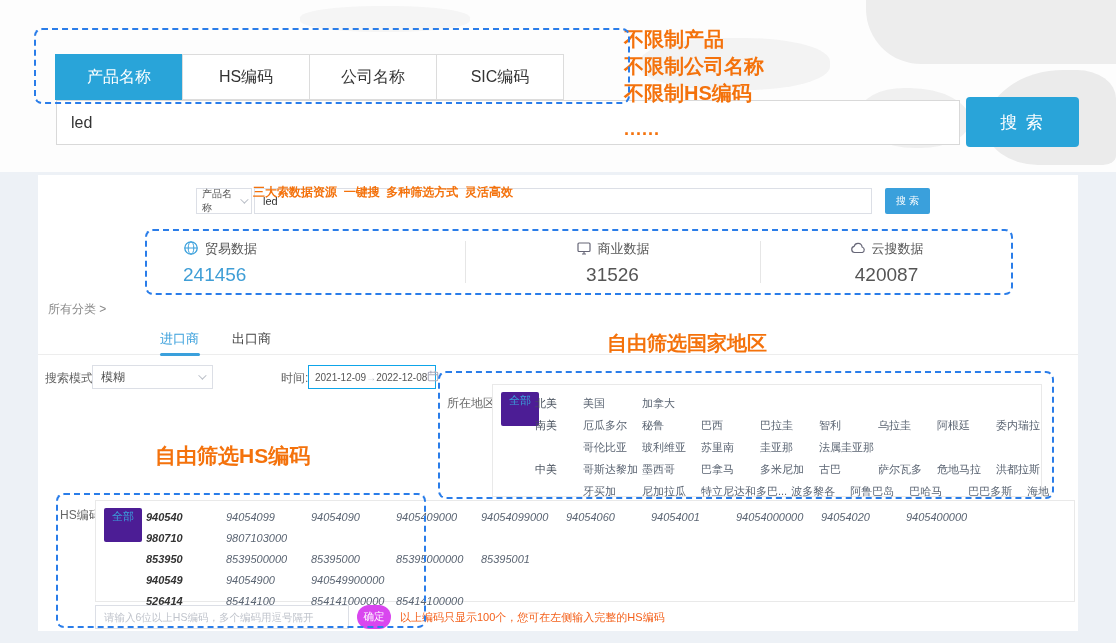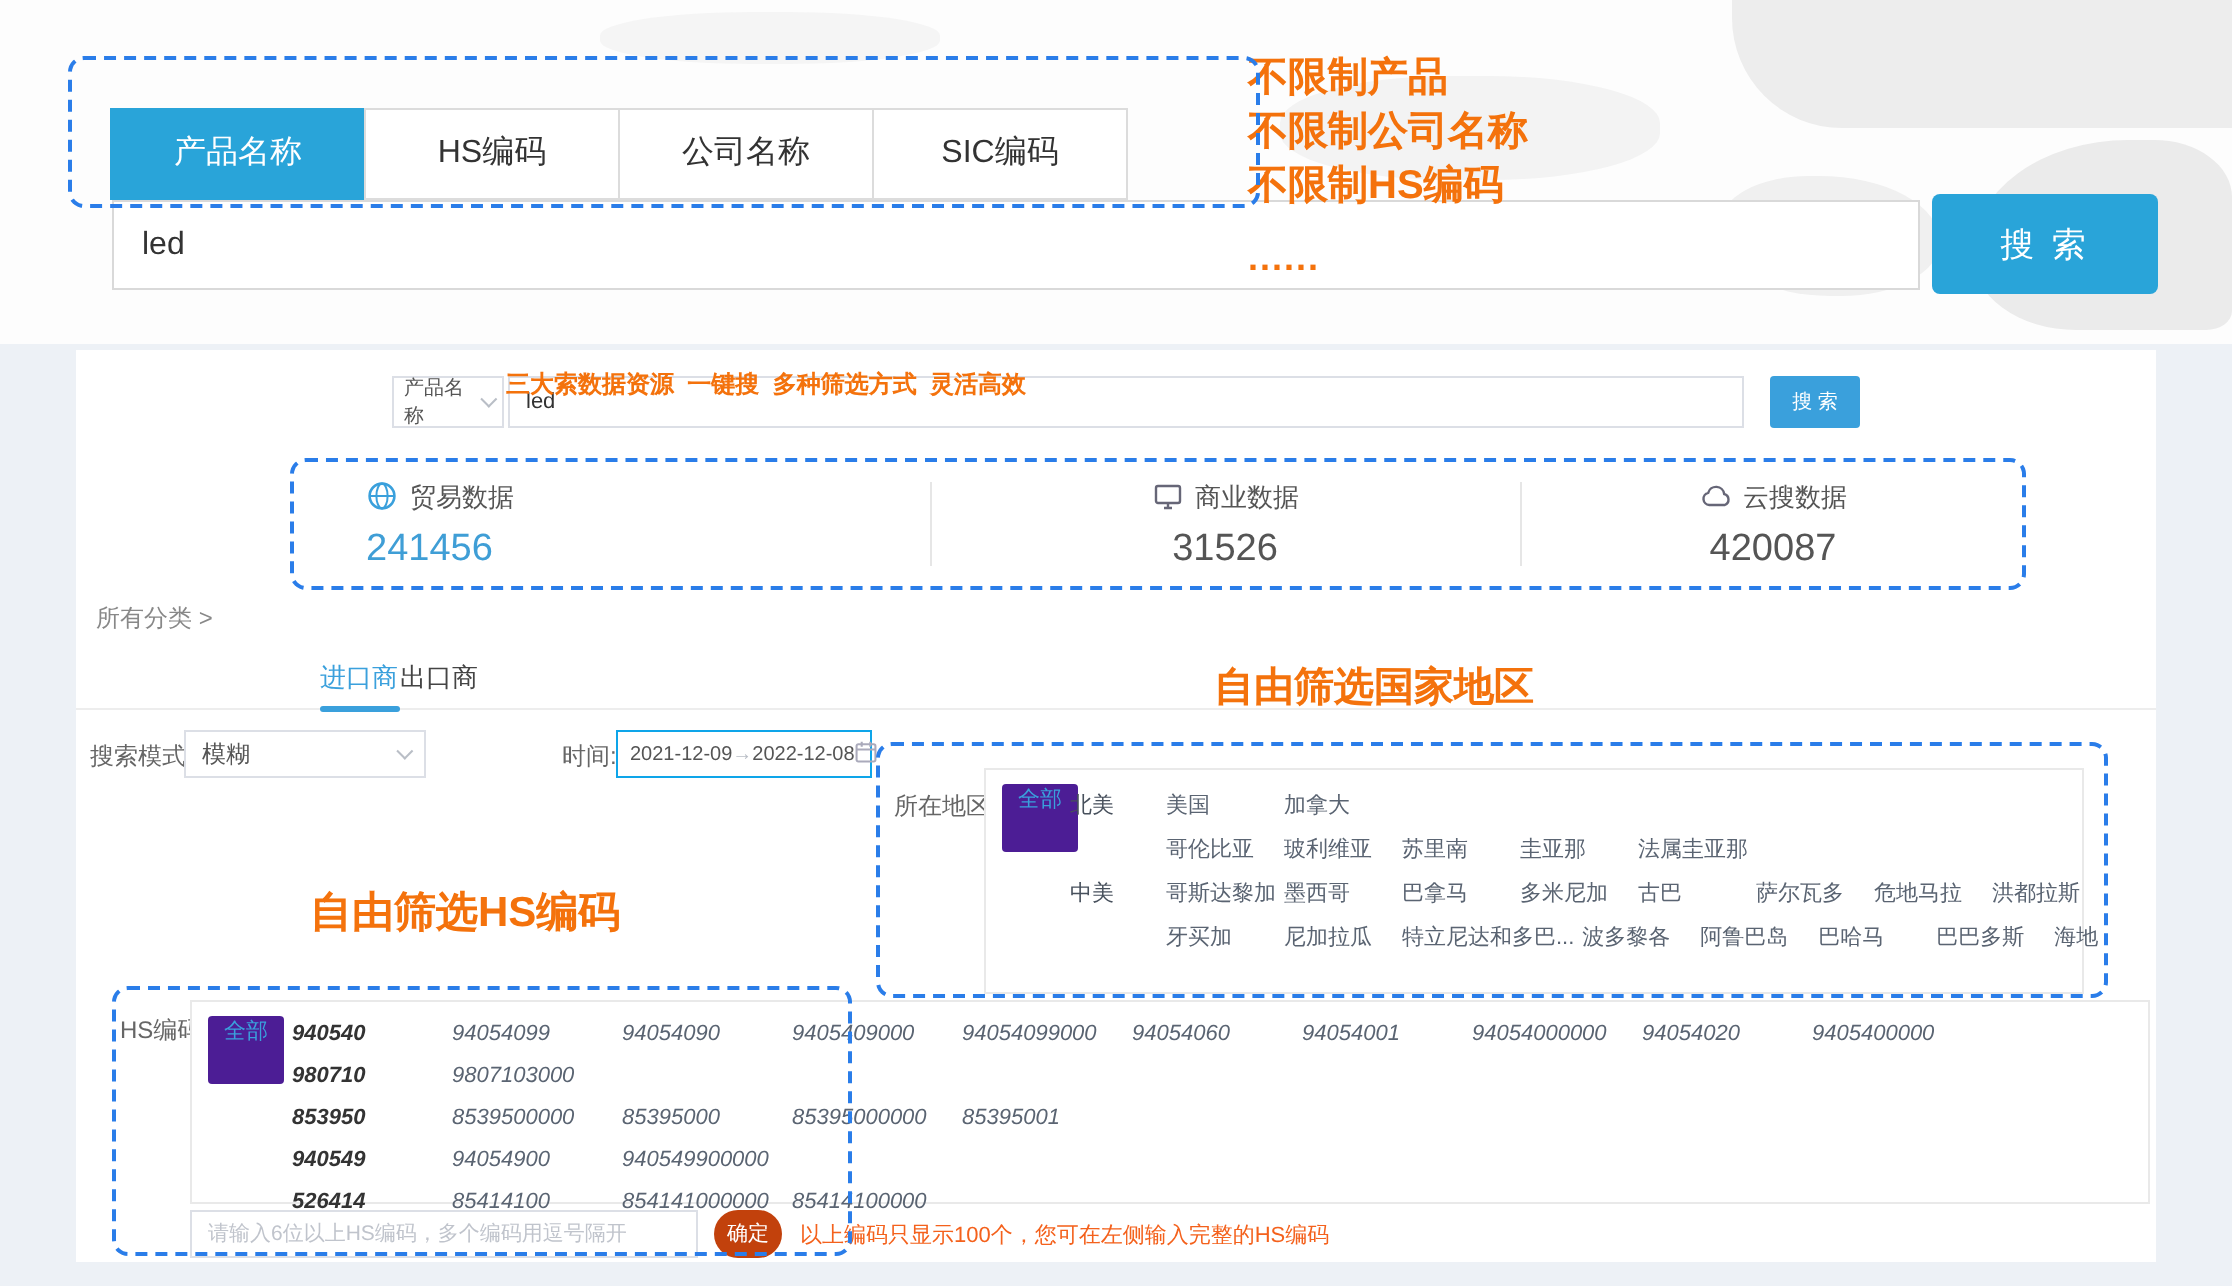--- a/index.html
+++ b/index.html
@@ -58,21 +58,21 @@
   .stat-col.c3 { width:253px; text-align:center; }
   .stat-label { font-size:13px; color:#555; }
   .stat-value { font-size:19px; color:#555; margin-top:5px; }
   .stat-value.blue { color:#3f9ed6; }
   .stat-div { position:absolute; top:12px; width:1px; height:42px; background:#e6e6e6; }
   .icon16 { display:inline-block; vertical-align:-3px; margin-right:6px; }
 
   .breadcrumb { position:absolute; left:10px; top:126px; font-size:12px; color:#888; cursor:pointer; }
 
   .rtabs { position:absolute; left:0; top:150px; width:1040px; height:30px; border-bottom:1px solid #ededed;
-           display:flex; padding-left:122px; font-size:13px; }
+           display:flex; padding-left:122px; gap:32px; font-size:13px; }
   .rtab { color:#444; cursor:pointer; padding-top:5px; }
   .rtab.active { color:#3aa0dc; }
   .rtab.active .underline { width:40px; height:3px; background:#3aa0dc; margin-top:5px; border-radius:2px; }
 
   .flabel { position:absolute; font-size:12px; color:#666; }
   .mode-select { position:absolute; left:54px; top:190px; width:121px; height:24px; border:1px solid #dcdfe6;
                  background:#fff; font-size:12px; color:#555; display:flex; align-items:center;
                  justify-content:space-between; padding:0 8px; cursor:pointer; }
   .date-box { position:absolute; left:270px; top:190px; width:128px; height:24px; border:1px solid #0ea5e9;
               background:#fff; font-size:10px; color:#555; display:flex; align-items:center;
@@ -100,21 +100,21 @@
   .hs-panel { left:57px; top:325px; width:980px; height:102px; }
   #hs-grid { position:absolute; left:50px; top:6px; right:2px; }
   .h-row { display:flex; height:21px; line-height:21px; font-size:11px; color:#5a6472;font-style:italic; }
   .h-group { width:80px; flex:none; color:#333; font-weight:600; cursor:pointer; }
   .h-item { min-width:85px; flex:none; padding-right:4px; white-space:nowrap; cursor:pointer; }
 
   .hs-input { position:absolute; left:57px; top:430px; width:254px; height:24px; border:1px solid #dcdfe6;
               font-size:10.5px; color:#333; padding-left:8px; outline:none; background:#fff;
               font-family:"Liberation Sans","DejaVu Sans",sans-serif; }
   .hs-input::placeholder { color:#c0c4cc; }
-  .hs-confirm { position:absolute; left:319px; top:430px; width:34px; height:24px; background:#c2410c; color:#fff;
+  .hs-confirm { position:absolute; left:319px; top:430px; width:34px; height:24px; background:#d946ef; color:#fff;
                 font-size:10.5px; border:none; border-radius:12px; cursor:pointer;
                 font-family:"Liberation Sans","DejaVu Sans",sans-serif; }
   .hs-hint { position:absolute; left:362px; top:435px; font-size:11px; color:#f4611c; }
 </style>
 </head>
 <body>
 
 <div class="page">
 
   <div class="hero">
@@ -228,20 +228,31 @@
     <div class="flabel region-label">所在地区:</div>
     <div class="panel region-panel">
       <span class="chip">全部</span>
       <div id="region-grid">
           <div class="r-row">
             <span class="r-group">北美</span>
             <span class="r-item">美国</span>
             <span class="r-item">加拿大</span>
           </div>
           <div class="r-row">
+            <span class="r-group">南美</span>
+            <span class="r-item">厄瓜多尔</span>
+            <span class="r-item">秘鲁</span>
+            <span class="r-item">巴西</span>
+            <span class="r-item">巴拉圭</span>
+            <span class="r-item">智利</span>
+            <span class="r-item">乌拉圭</span>
+            <span class="r-item">阿根廷</span>
+            <span class="r-item">委内瑞拉</span>
+          </div>
+          <div class="r-row">
             <span class="r-group"></span>
             <span class="r-item">哥伦比亚</span>
             <span class="r-item">玻利维亚</span>
             <span class="r-item">苏里南</span>
             <span class="r-item">圭亚那</span>
             <span class="r-item">法属圭亚那</span>
           </div>
           <div class="r-row">
             <span class="r-group">中美</span>
             <span class="r-item">哥斯达黎加</span>

